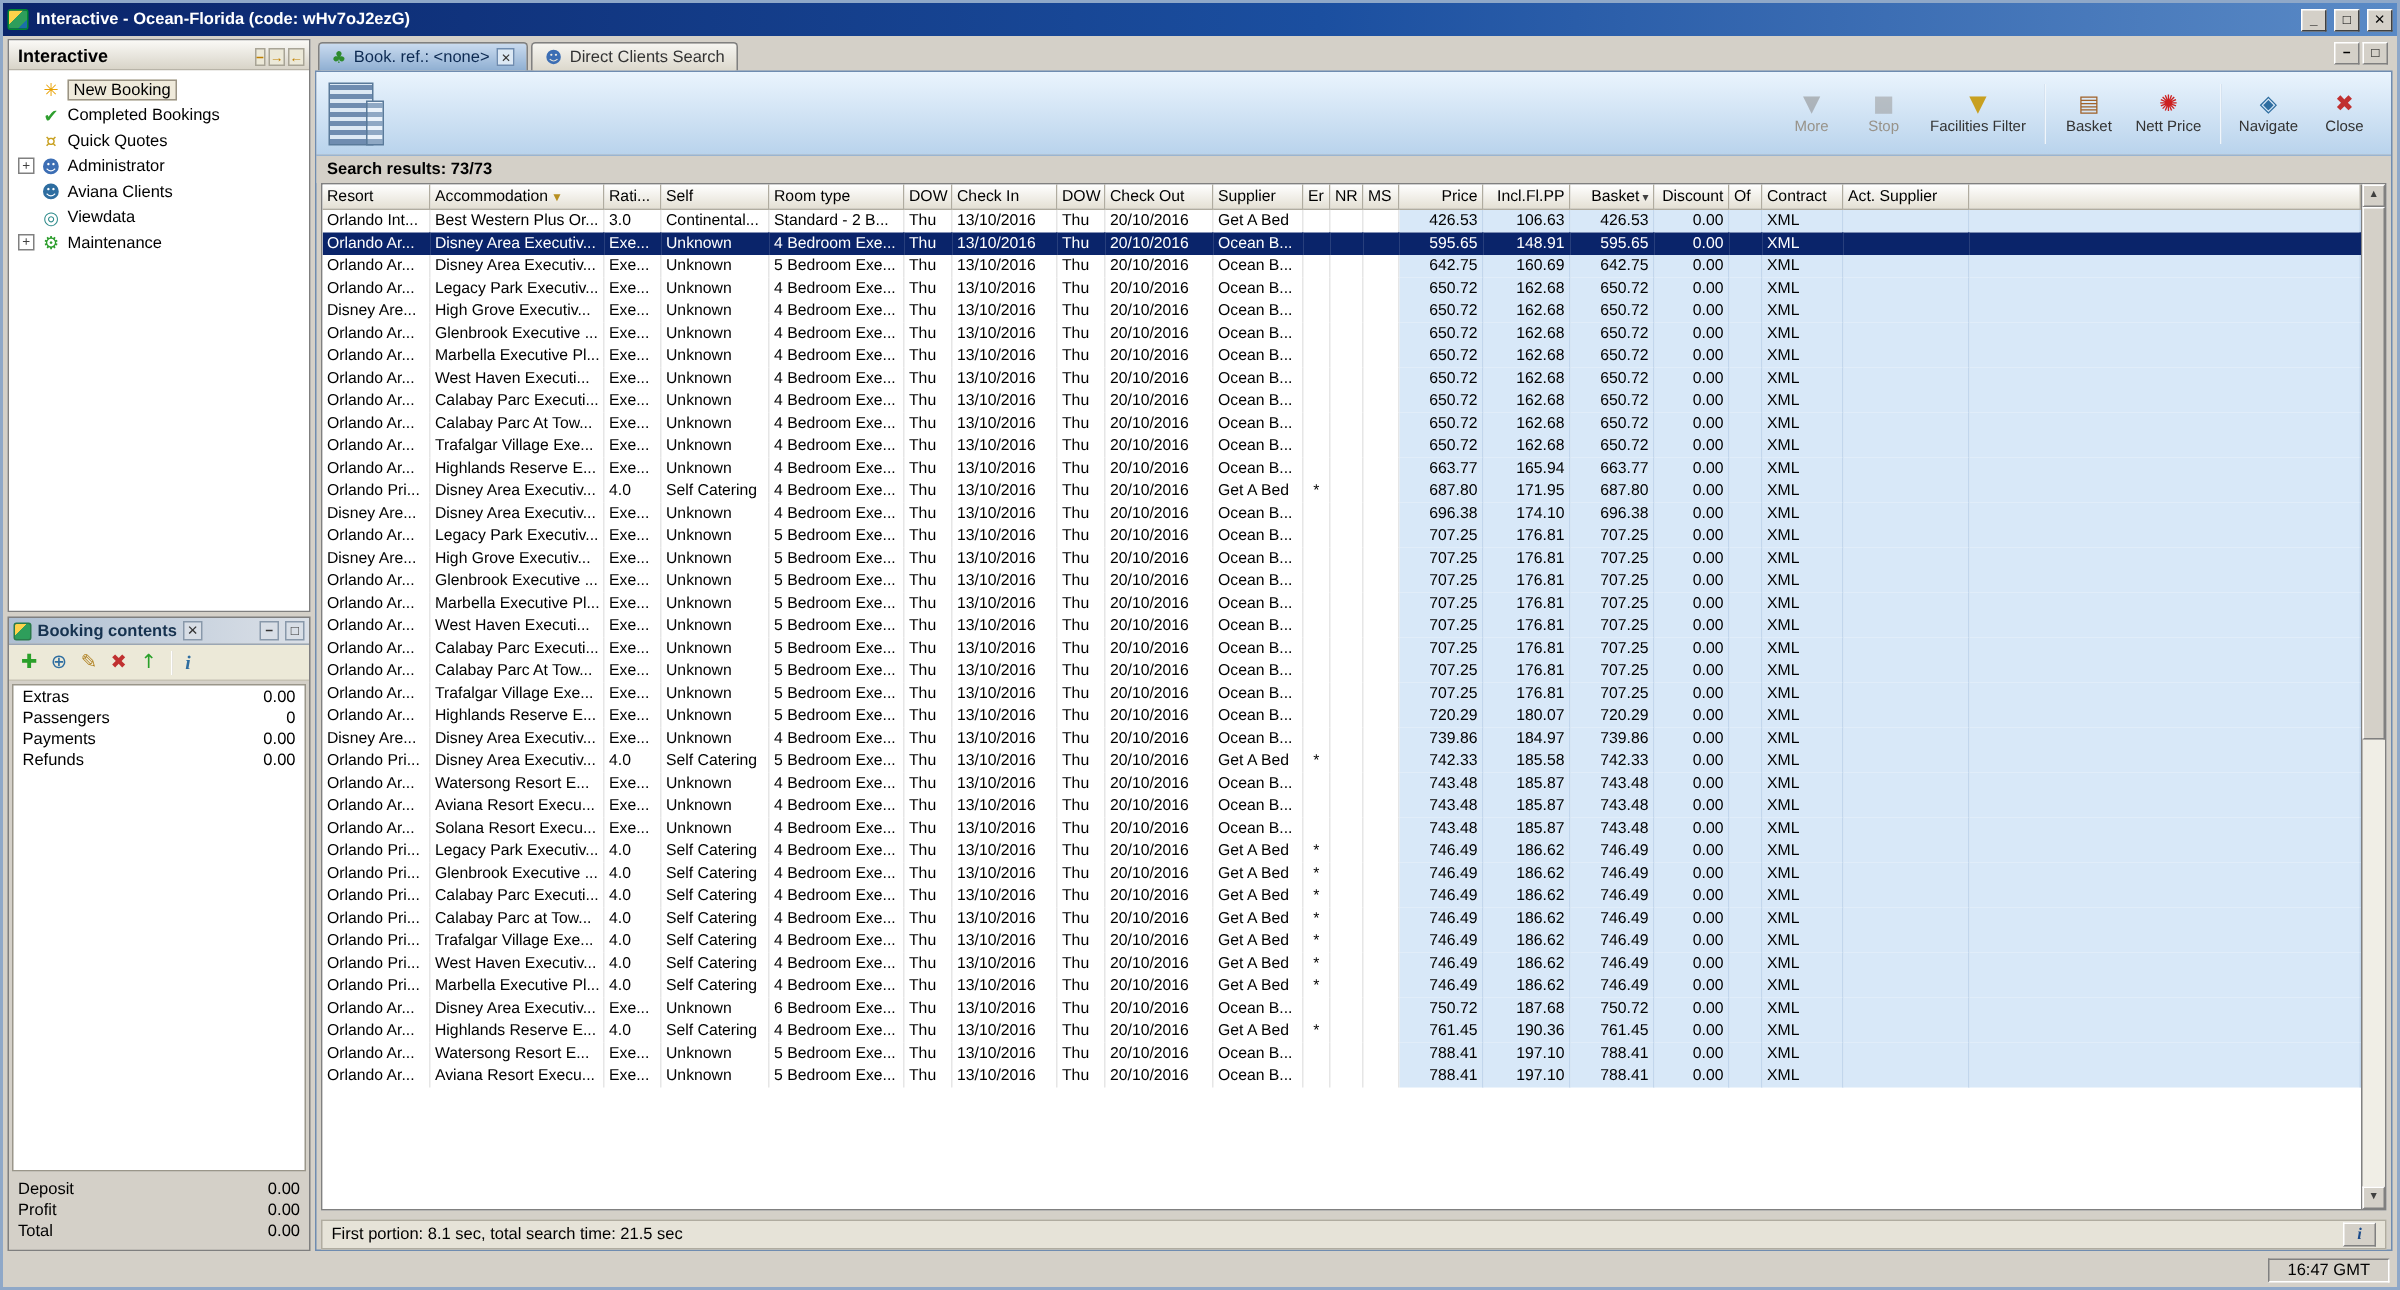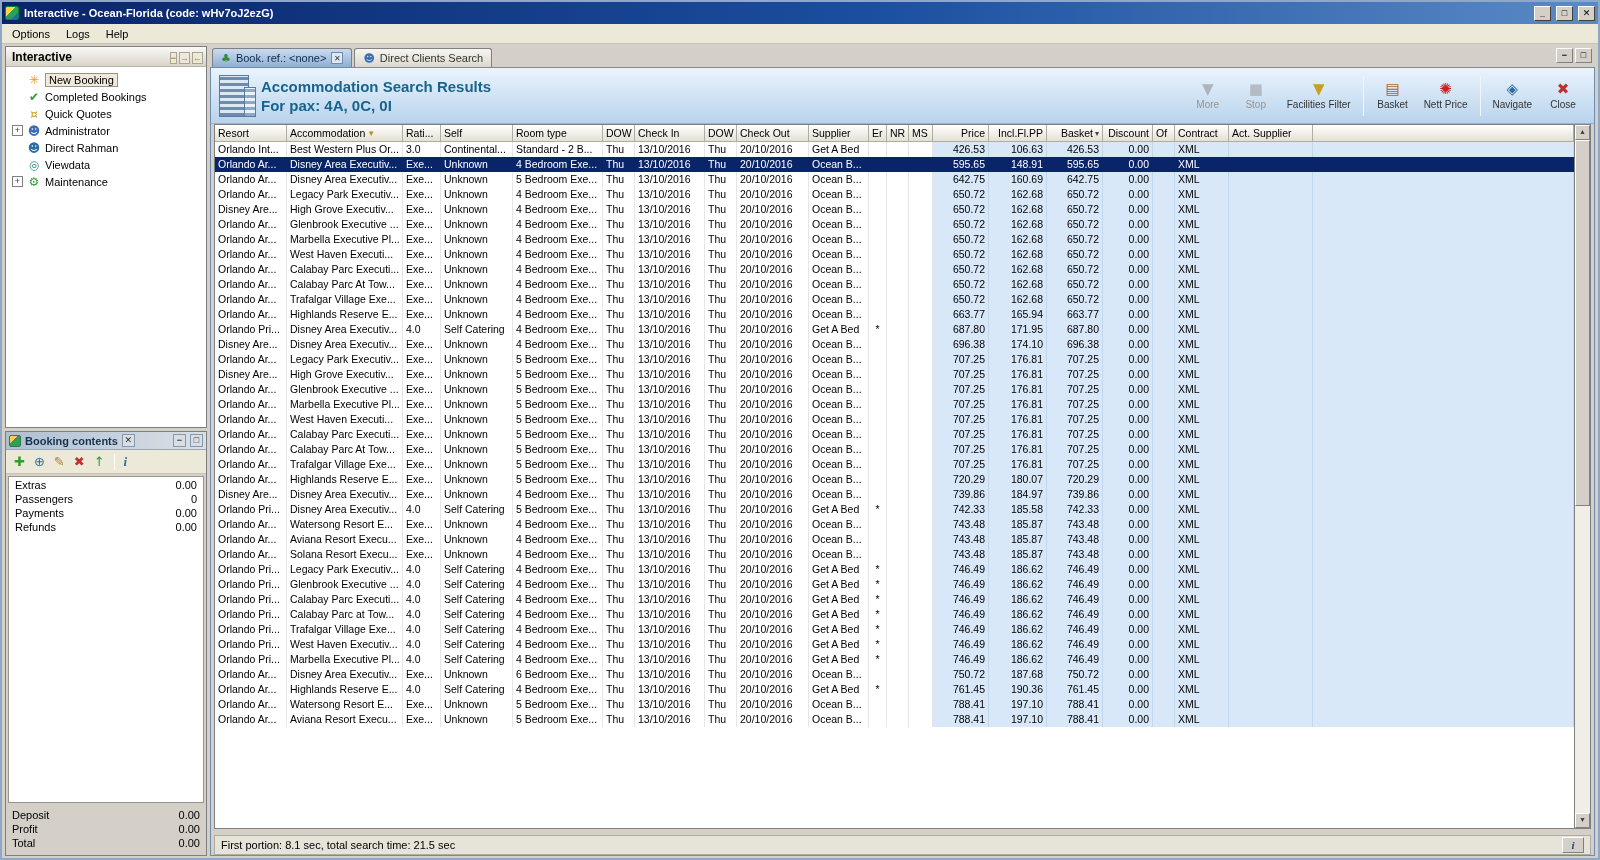--- a/index.html
+++ b/index.html
@@ -129,25 +129,20 @@
 
   <div class="titlebar">
     <span class="app-icon"></span>
     <span>Interactive - Ocean-Florida (code: wHv7oJ2ezG)</span>
     <span class="spacer"></span>
     <span class="win-btn">_</span>
     <span class="win-btn">□</span>
     <span class="win-btn">✕</span>
   </div>
 
-  <div class="menubar" id="menubar">
-      <span class="menu-item">Options</span>
-      <span class="menu-item">Logs</span>
-      <span class="menu-item">Help</span>
-    </div>
 
   <div class="content">
 
     <div class="left-col">
 
       <div class="panel ipanel">
         <div class="ipanel-header">
           <span>Interactive</span>
           <span class="spacer"></span>
           <span id="ipanelBtns"><span class="mini-btn">−</span><span class="mini-btn">→</span><span class="mini-btn">←</span></span>
@@ -169,21 +164,21 @@
               <span class="tree-label">Quick Quotes</span>
             </div>
             <div class="tree-row">
               <span class="expander">+</span>
               <span class="tree-icon" style="color: rgb(60, 110, 180);">☻</span>
               <span class="tree-label">Administrator</span>
             </div>
             <div class="tree-row">
               <span class="expander none"></span>
               <span class="tree-icon" style="color: rgb(46, 109, 160);">☻</span>
-              <span class="tree-label">Direct Rahman</span>
+              <span class="tree-label">Aviana Clients</span>
             </div>
             <div class="tree-row">
               <span class="expander none"></span>
               <span class="tree-icon" style="color: rgb(46, 139, 139);">◎</span>
               <span class="tree-label">Viewdata</span>
             </div>
             <div class="tree-row">
               <span class="expander">+</span>
               <span class="tree-icon" style="color: rgb(46, 158, 46);">⚙</span>
               <span class="tree-label">Maintenance</span>
@@ -258,24 +253,20 @@
           <span class="panel-winbtns">
           <span class="win-btn">−</span>
           <span class="win-btn">□</span>
         </span>
       </div>
 
       <div class="main-panel">
 
         <div class="header-band">
           <span class="building-icon"></span>
-          <span class="band-titles">
-            <span class="band-title">Accommodation Search Results</span>
-            <span class="band-title">For pax: 4A, 0C, 0I</span>
-          </span>
           <span class="spacer"></span>
           <span class="header-toolbar" id="headerToolbar">
               <div class="tbtn disabled">
                 <span class="ticon" style="color: rgb(138, 138, 138);">▼</span>
                 <span class="tlabel">More</span>
               </div>
               <div class="tbtn disabled">
                 <span class="ticon" style="color: rgb(154, 154, 154);">■</span>
                 <span class="tlabel">Stop</span>
               </div>
@@ -297,20 +288,23 @@
                 <span class="ticon" style="color: rgb(46, 109, 160);">◈</span>
                 <span class="tlabel">Navigate</span>
               </div>
               <div class="tbtn">
                 <span class="ticon" style="color: rgb(192, 48, 48);">✖</span>
                 <span class="tlabel">Close</span>
               </div>
             </span>
         </div>
 
+        <div class="results-row">
+          <span>Search results: 73/73</span>
+        </div>
 
         <div class="table-wrap">
           <div class="grid">
             <div class="thead" id="thead">
                 <div class="th" style="width: 72px;">
                   <span class="th-label">Resort</span>
                 </div>
                 <div class="th" style="width: 116px;">
                   <span class="th-label">Accommodation</span>
                   <span class="th-icon" style="color: rgb(184, 144, 32);">▼</span>
@@ -1283,14 +1277,17 @@
         <div class="footer-bar">
           <span>First portion: 8.1 sec, total search time: 21.5 sec</span>
           <span class="spacer"></span>
           <span class="info-btn">i</span>
         </div>
 
       </div>
     </div>
   </div>
 
+  <div class="bottom-strip">
+    <span class="time-cell">16:47 GMT</span>
+  </div>
 
 </div>
 
 </body></html>

